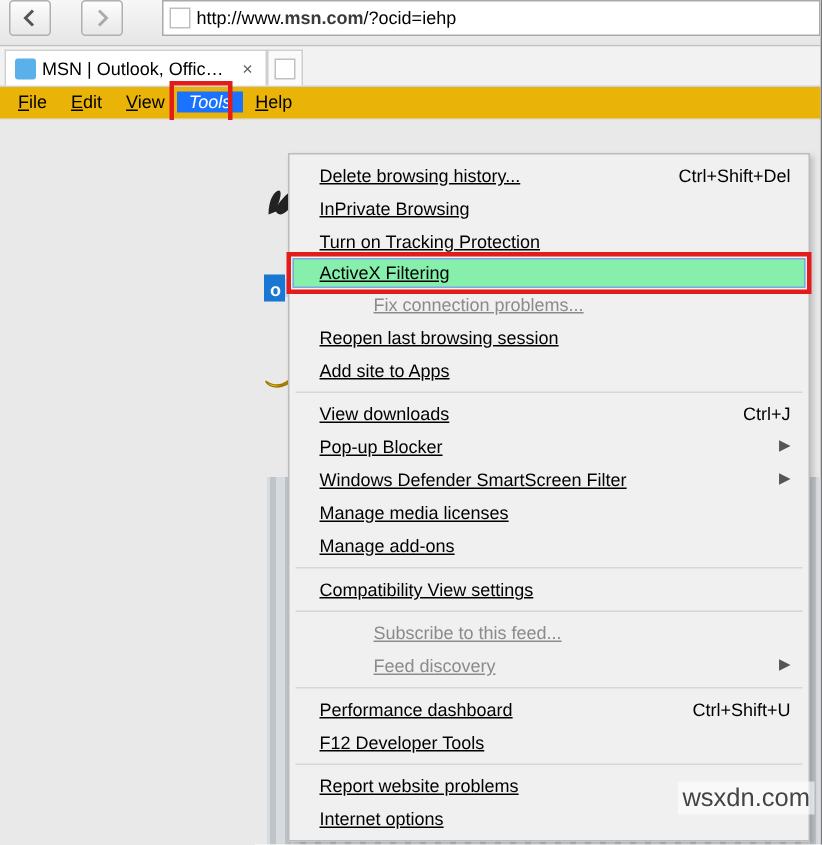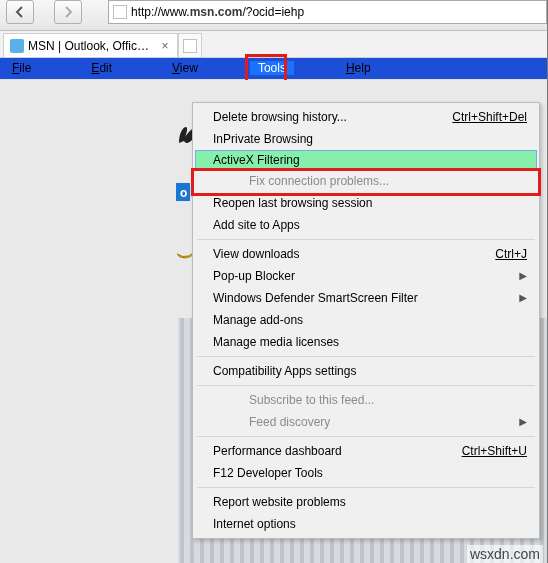--- a/index.html
+++ b/index.html
@@ -8,44 +8,44 @@
   .nav-btn { width: 28px; height: 24px; border: 1px solid #b0b0b0; border-radius: 3px; background: linear-gradient(#fdfdfd,#e8e8e8); display: flex; align-items: center; justify-content: center; }
   .nav-btn.disabled svg { opacity: .45; }
   .url-box { flex: 1; margin-left: 6px; height: 24px; border: 1px solid #aaa; background: #fff; display: flex; align-items: center; padding: 0 4px; gap: 4px; }
   .url-text { color: #7a7a7a; white-space: nowrap; }
   .url-text .bold { font-weight: 600; color: #3a3a3a; }
   .tabbar { height: 27px; background: #f2f2f2; border-bottom: 1px solid #d0d0d0; display: flex; align-items: end; padding-left: 3px; gap: 0; }
   .tab { height: 24px; padding: 0 6px; background: #fff; border: 1px solid #cfcfcf; border-bottom: none; display: flex; align-items: center; gap: 4px; max-width: 175px; }
   .tab-title { flex: 1; overflow: hidden; white-space: nowrap; text-overflow: ellipsis; }
   .tab-x { width: 12px; text-align: center; color: #666; }
   .newtab { width: 24px; height: 24px; border: 1px solid #cfcfcf; border-bottom: none; background: #fafafa; display: flex; align-items: center; justify-content: center; }
-  .menubar { height: 22px; background: #1d4ed8; border-bottom: 1px solid #e0e0e0; display: flex; align-items: flex-end; padding-left: 4px; gap: 44px; }
+  .menubar { height: 22px; background: #eab308; border-bottom: 1px solid #e0e0e0; display: flex; align-items: flex-end; padding-left: 4px; }
   .menu-item { padding: 0 8px; line-height: 21px; }
   .menu-item .k { text-decoration: underline; }
-  .menu-item.active { background: #1a72ff; color: #fff; }
+  .menu-item.active { background: #1a72ff; color: #fff; font-style: italic; }
   .tools-wrap { position: relative; display: inline-block; }
   .tools-box { position: absolute; left: -5px; top: -4px; width: 42px; height: 30px; border: 3px solid #e21b1b; pointer-events: none; }
   .content { position: absolute; left: 0; top: 80px; right: 0; bottom: 0; background: #e9e9e9; }
   .side-icons { position: absolute; left: 174px; top: 40px; }
   .side-ic { width: 28px; height: 28px; margin-bottom: 30px; display:flex; align-items:center; justify-content:center; }
   .photo { position: absolute; left: 178px; top: 238px; width: 370px; height: 245px; background:
     repeating-linear-gradient(90deg,#cfd3d6 0 2px,#b8bdc1 2px 6px,#cfd3d6 6px 10px);
     filter: contrast(1.05) brightness(1.02);
   }
   .dropdown { position: absolute; left: 192px; top: 102px; width: 348px; background: #f0f0f0; border: 1px solid #bcbcbc; box-shadow: 2px 2px 4px rgba(0,0,0,.2); padding: 3px 2px; }
   .dd-item { height: 22px; line-height: 22px; padding-left: 18px; padding-right: 10px; display: flex; align-items: center; white-space: nowrap; }
-  .dd-label { flex: 1; }
-  .dd-acc { color: #000; text-decoration: underline; }
+  .dd-label { flex: 1; text-decoration: underline; }
+  .dd-acc { color: #000; }
   .dd-item.disabled .dd-label { color: #8b8b8b; margin-left: 36px; }
   .dd-item.hl { background: #86efac; border: 1px solid #7da7e8; height: 20px; line-height: 20px; padding-left: 17px; }
   .dd-sep { height: 1px; margin: 3px 2px; background: #d6d6d6; }
   .dd-arrow { color: #555; font-size: 10px; margin-left: 6px; }
   .hl-box { position: absolute; left: 191px; top: 168px; width: 350px; height: 28px; border: 3px solid #e21b1b; pointer-events: none; }
   .watermark-a { position: absolute; left: 220px; top: 190px; font-size: 28px; font-weight: 700; color: #4e8a9c; opacity: .25; letter-spacing: 1px; }
-  .watermark-b { position: absolute; right: 4px; bottom: 0; font-size: 14px; color: #444; background: rgba(255,255,255,.6); padding: 1px 3px; }
+  .watermark-b { position: absolute; right: 4px; bottom: 20px; font-size: 17px; color: #444; background: rgba(255,255,255,.6); padding: 1px 3px; }
   .favicon { width:14px; height:14px; background:#5ab0e8; border-radius:2px; display:inline-block; }
   .pageicon { width:14px; height:14px; display:inline-block; border:1px solid #c0c0c0; background:#fff; position:relative;}
 </style>
 </head>
 <body>
 
 <div class="navbar">
   <div class="nav-btn">
     <svg width="14" height="14" viewBox="0 0 14 14">
         <path d="M9 2 L4 7 L9 12" fill="none" stroke="#555" stroke-width="2"></path>
@@ -111,20 +111,23 @@
 </div>
 
 <div class="dropdown" id="dd">
     <div class="dd-item">
       <span class="dd-label">Delete browsing history...</span>
       <span class="dd-acc">Ctrl+Shift+Del</span>
     </div>
     <div class="dd-item">
       <span class="dd-label">InPrivate Browsing</span>
     </div>
+    <div class="dd-item">
+      <span class="dd-label">Turn on Tracking Protection</span>
+    </div>
     <div class="dd-item hl">
       <span class="dd-label">ActiveX Filtering</span>
     </div>
     <div class="dd-item disabled">
       <span class="dd-label">Fix connection problems...</span>
     </div>
     <div class="dd-item">
       <span class="dd-label">Reopen last browsing session</span>
     </div>
     <div class="dd-item">
@@ -137,28 +140,28 @@
     </div>
     <div class="dd-item">
       <span class="dd-label">Pop-up Blocker</span>
       <span class="dd-arrow">▶</span>
     </div>
     <div class="dd-item">
       <span class="dd-label">Windows Defender SmartScreen Filter</span>
       <span class="dd-arrow">▶</span>
     </div>
     <div class="dd-item">
-      <span class="dd-label">Manage add-ons</span>
+      <span class="dd-label">Manage media licenses</span>
     </div>
     <div class="dd-item">
-      <span class="dd-label">Manage media licenses</span>
+      <span class="dd-label">Manage add-ons</span>
     </div>
     <div class="dd-sep"></div>
     <div class="dd-item">
-      <span class="dd-label">Compatibility Apps settings</span>
+      <span class="dd-label">Compatibility View settings</span>
     </div>
     <div class="dd-sep"></div>
     <div class="dd-item disabled">
       <span class="dd-label">Subscribe to this feed...</span>
     </div>
     <div class="dd-item disabled">
       <span class="dd-label">Feed discovery</span>
       <span class="dd-arrow">▶</span>
     </div>
     <div class="dd-sep"></div>

